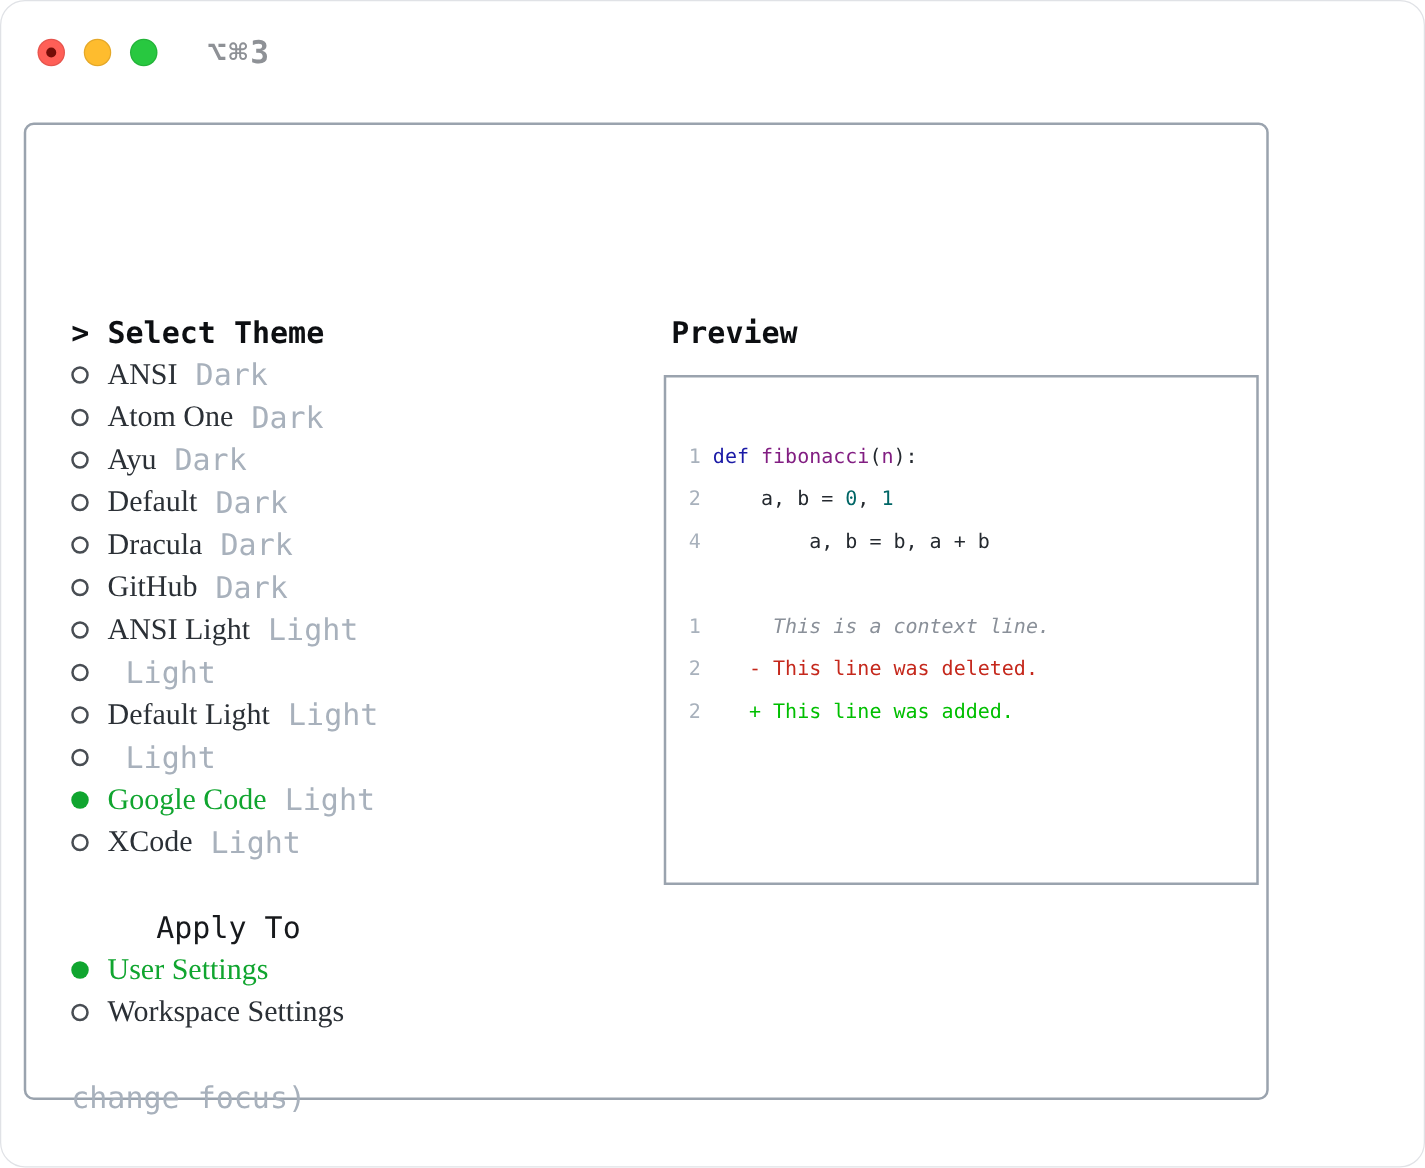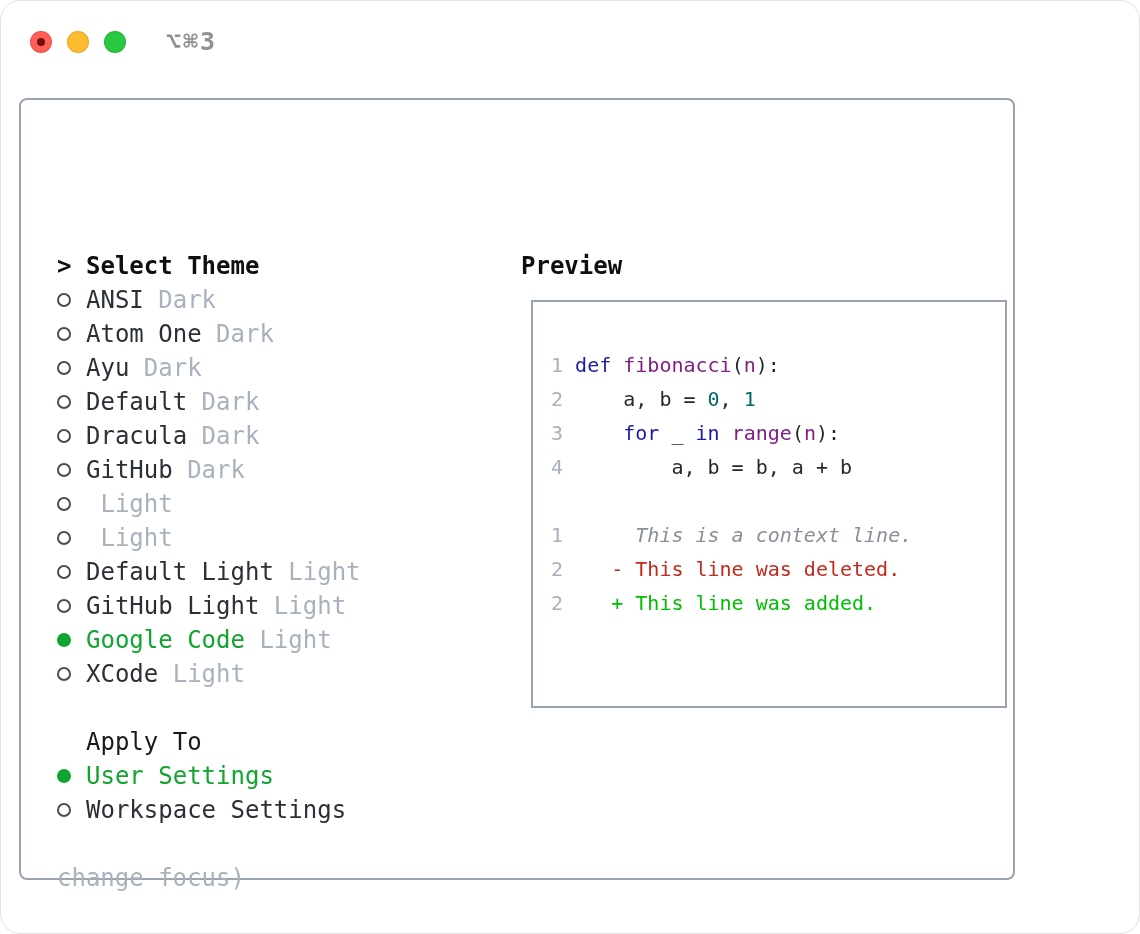--- a/index.html
+++ b/index.html
@@ -34,33 +34,33 @@
   .panel{position:absolute;left:18px;top:97px;width:996px;height:782px;
          box-sizing:border-box;border:2px solid var(--border);border-radius:8px;background:#fff;}
   
   .left-col{position:absolute;left:36px;top:149px;font-size:24px;line-height:34px;color:var(--text);}
   .row{display:flex;align-items:center;height:34px;}
   .marker{flex:0 0 29px;width:29px;display:flex;align-items:center;}
   .dot{width:14px;height:14px;border:2px solid #484d53;border-radius:50%;box-sizing:border-box;}
   .dot-selected{width:14px;height:14px;border-radius:50%;background:var(--selected-green);}
   .prompt{font-weight:bold;color:#0d0f12;}
   .hdr{font-weight:bold;color:#0d0f12;white-space:pre;}
-  .subhdr{color:#17191c;white-space:pre;}
-  .lbl{color:#2b3036;white-space:pre;}
+  .subhdr{color:#17191c;white-space:pre;margin-left:39px;}
+  .lbl{color:#2b3036;white-space:pre;font-family:Liberation Serif, serif;}
   .lbl.sel{color:var(--selected-green);}
   .variant{color:var(--muted);white-space:pre;}
   .spacer{height:34px;}
   .hint{height:34px;line-height:34px;color:var(--muted);white-space:pre;}
   
-  .preview-title{position:absolute;left:500px;top:149px;height:34px;line-height:34px;
+  .preview-title{position:absolute;left:516px;top:149px;height:34px;line-height:34px;
                  font-size:24px;font-weight:bold;color:#0d0f12;}
   .preview-box{position:absolute;left:510px;top:200px;width:476px;height:408px;
                box-sizing:border-box;border:2px solid var(--border);background:#fff;
                padding:46px 0 0 18px;overflow:hidden;}
-  .code-line{font-size:20px;line-height:34px;height:34px;white-space:pre;}
+  .code-line{font-size:16px;line-height:34px;height:34px;white-space:pre;}
   .ln{color:var(--muted);}
   .tok-pln{color:var(--text);}
   .tok-kwd{color:var(--keyword-blue);}
   .tok-typ{color:var(--type-purple);}
   .tok-lit{color:var(--literal-teal);}
   .tok-ctx{color:var(--context-gray);font-style:italic;}
   .tok-del{color:var(--deleted-red);}
   .tok-add{color:var(--added-green);}
 </style>
 </head>
@@ -127,40 +127,40 @@
             <span class="marker">
               <span class="dot"></span>
             </span>
             <span class="lbl">GitHub</span>
             <span class="variant"> Dark</span>
           </div>
           <div class="row">
             <span class="marker">
               <span class="dot"></span>
             </span>
+            <span class="lbl">ANSI Light</span>
             <span class="variant"> Light</span>
           </div>
           <div class="row">
             <span class="marker">
               <span class="dot"></span>
             </span>
             <span class="variant"> Light</span>
           </div>
           <div class="row">
             <span class="marker">
               <span class="dot"></span>
             </span>
             <span class="lbl">Default Light</span>
             <span class="variant"> Light</span>
           </div>
           <div class="row">
             <span class="marker">
               <span class="dot"></span>
             </span>
-            <span class="lbl">GitHub Light</span>
             <span class="variant"> Light</span>
           </div>
           <div class="row">
             <span class="marker">
               <span class="dot-selected"></span>
             </span>
             <span class="lbl sel">Google Code</span>
             <span class="variant"> Light</span>
           </div>
           <div class="row">
@@ -198,21 +198,20 @@
 
       <div class="hint">change focus)</div>
     </div>
 
     <div class="preview-title">Preview</div>
 
     <div class="preview-box">
       <div id="preview-lines">
           <div class="code-line"><span class="ln">1</span><span class="tok-pln"> </span><span class="tok-kwd">def</span><span class="tok-pln"> </span><span class="tok-typ">fibonacci</span><span class="tok-pln">(</span><span class="tok-typ">n</span><span class="tok-pln">):</span></div>
           <div class="code-line"><span class="ln">2</span><span class="tok-pln">     </span><span class="tok-pln">a, b = </span><span class="tok-lit">0</span><span class="tok-pln">, </span><span class="tok-lit">1</span></div>
-          <div class="code-line"><span class="ln">3</span><span class="tok-pln">     </span><span class="tok-kwd">for</span><span class="tok-pln"> _ </span><span class="tok-kwd">in</span><span class="tok-pln"> </span><span class="tok-typ">range</span><span class="tok-pln">(</span><span class="tok-typ">n</span><span class="tok-pln">):</span></div>
           <div class="code-line"><span class="ln">4</span><span class="tok-pln">         a, b = b, a + b</span></div>
           <div class="code-line"><span class="ln"></span></div>
           <div class="code-line"><span class="ln">1</span><span class="tok-ctx">      This is a context line.</span></div>
           <div class="code-line"><span class="ln">2</span><span class="tok-del">    - This line was deleted.</span></div>
           <div class="code-line"><span class="ln">2</span><span class="tok-add">    + This line was added.</span></div>
         </div>
     </div>
 
   </div>
 </div>

